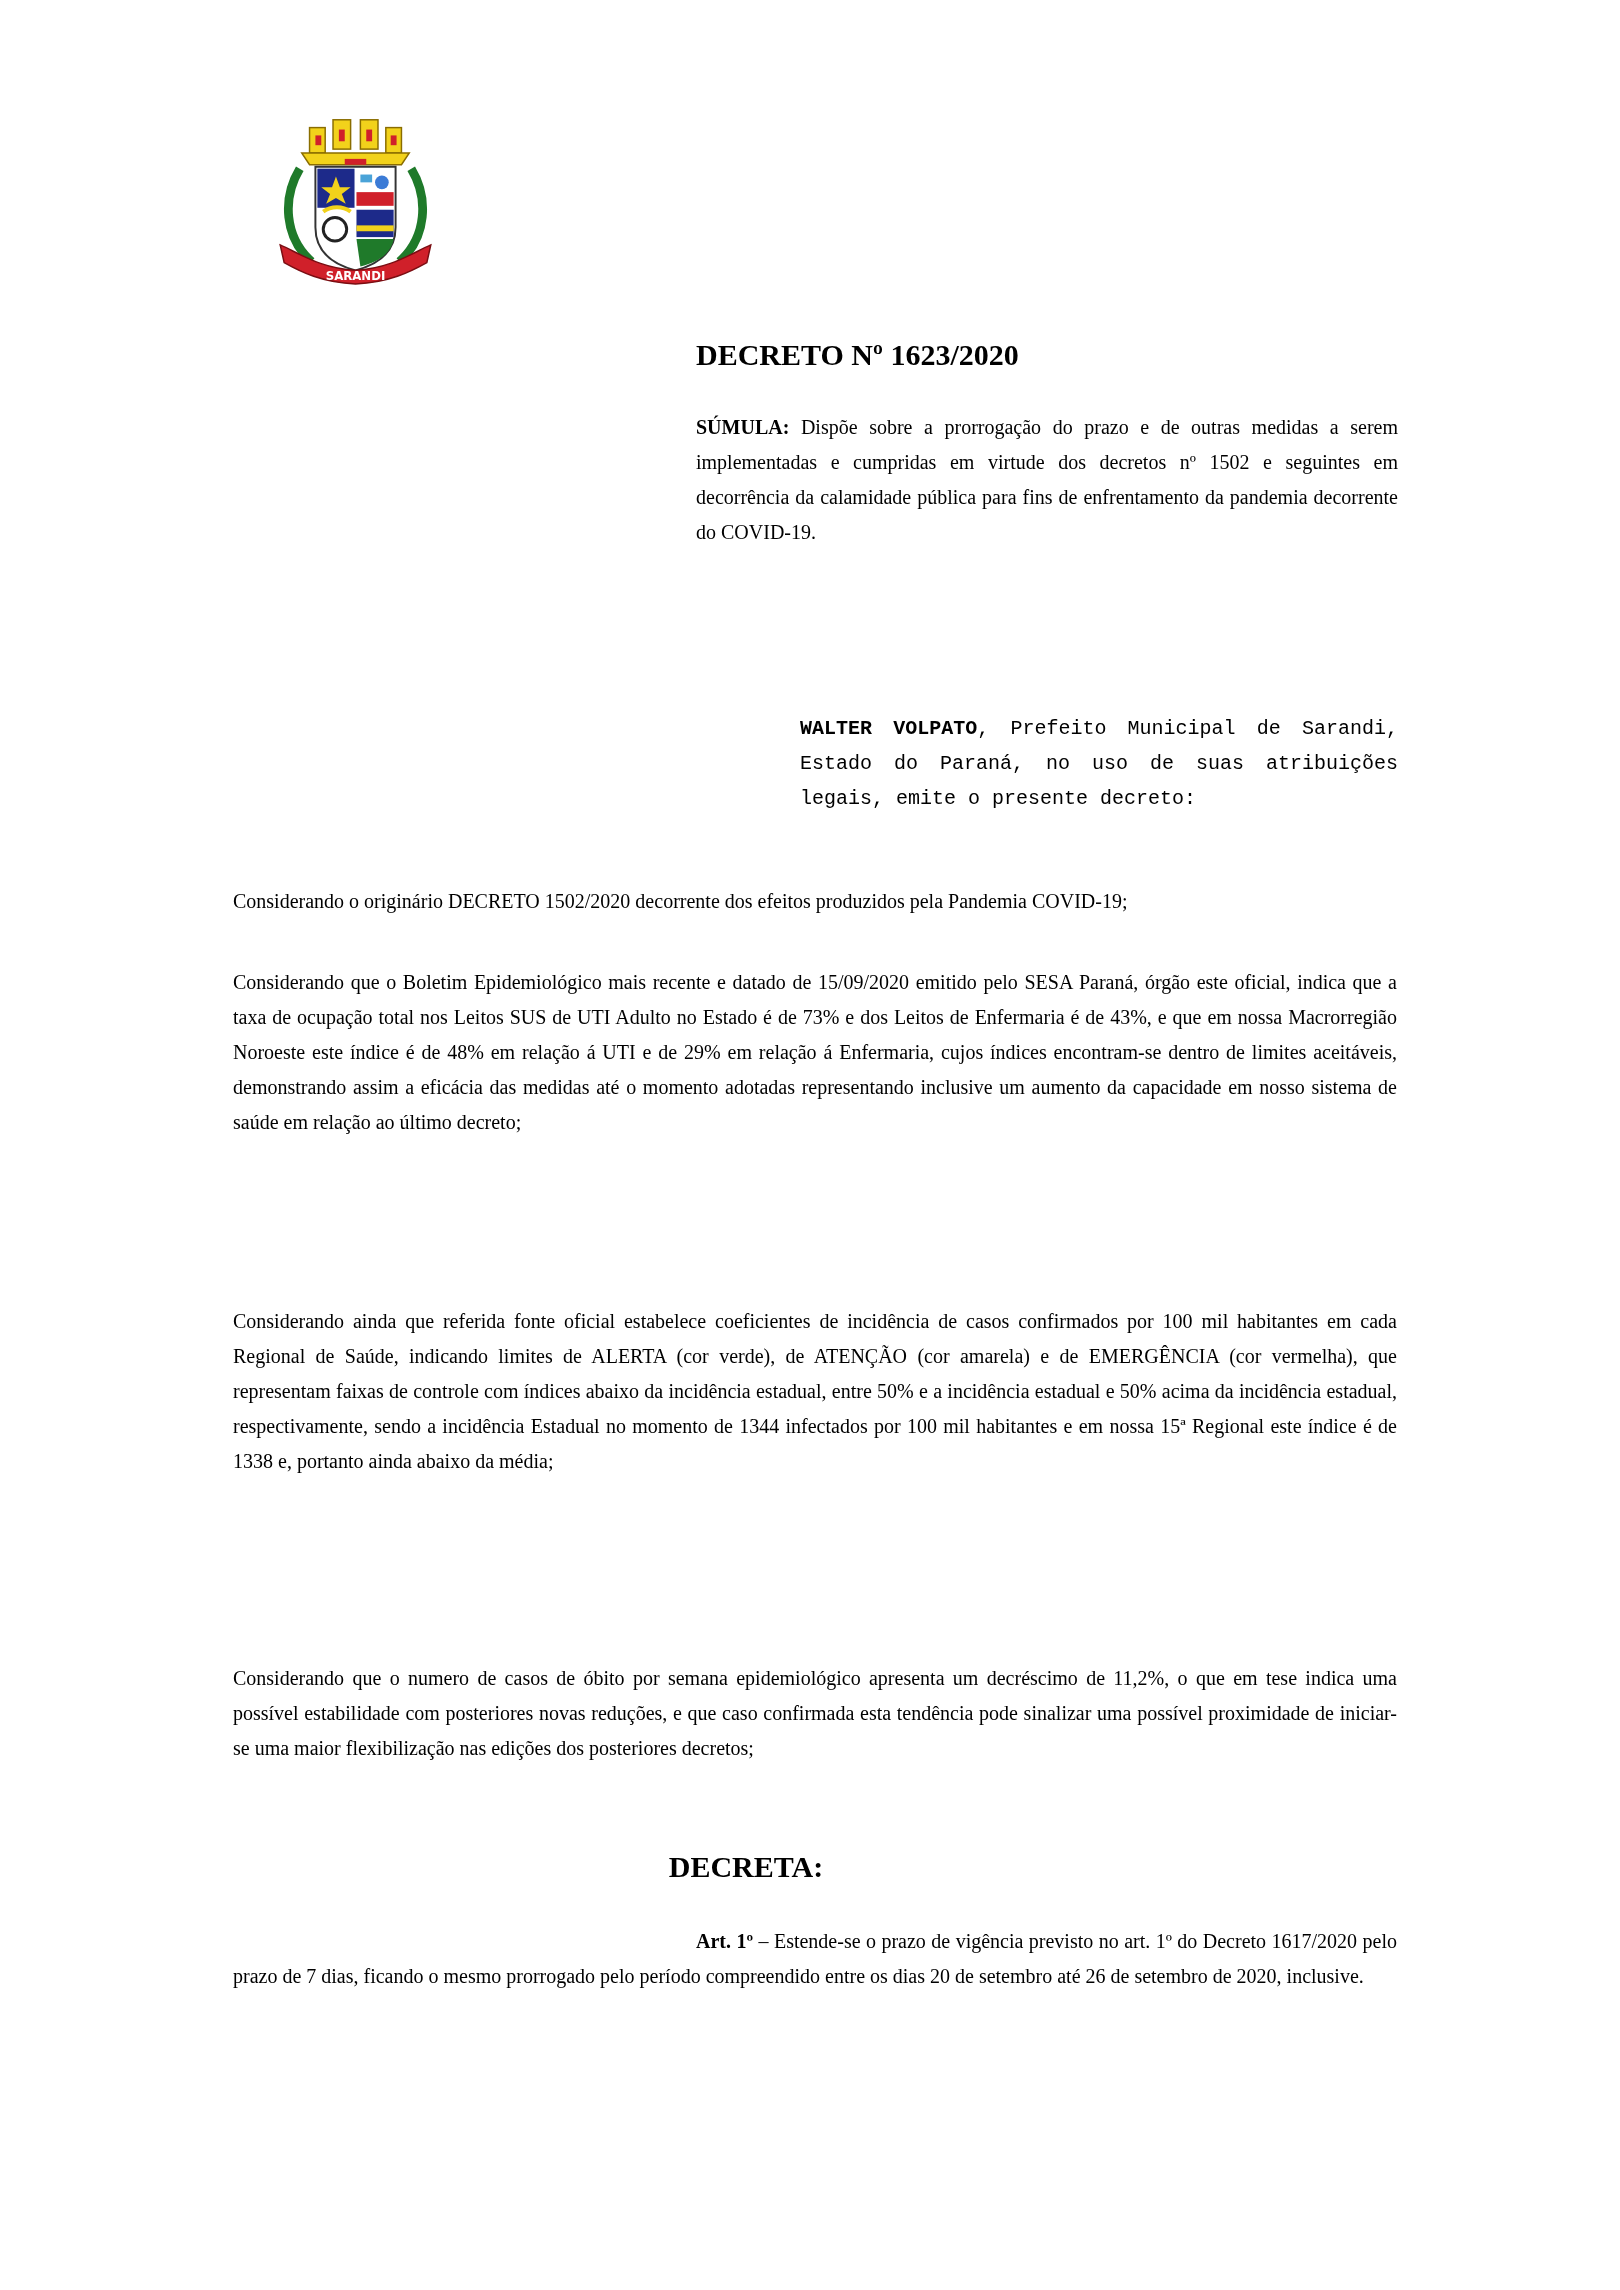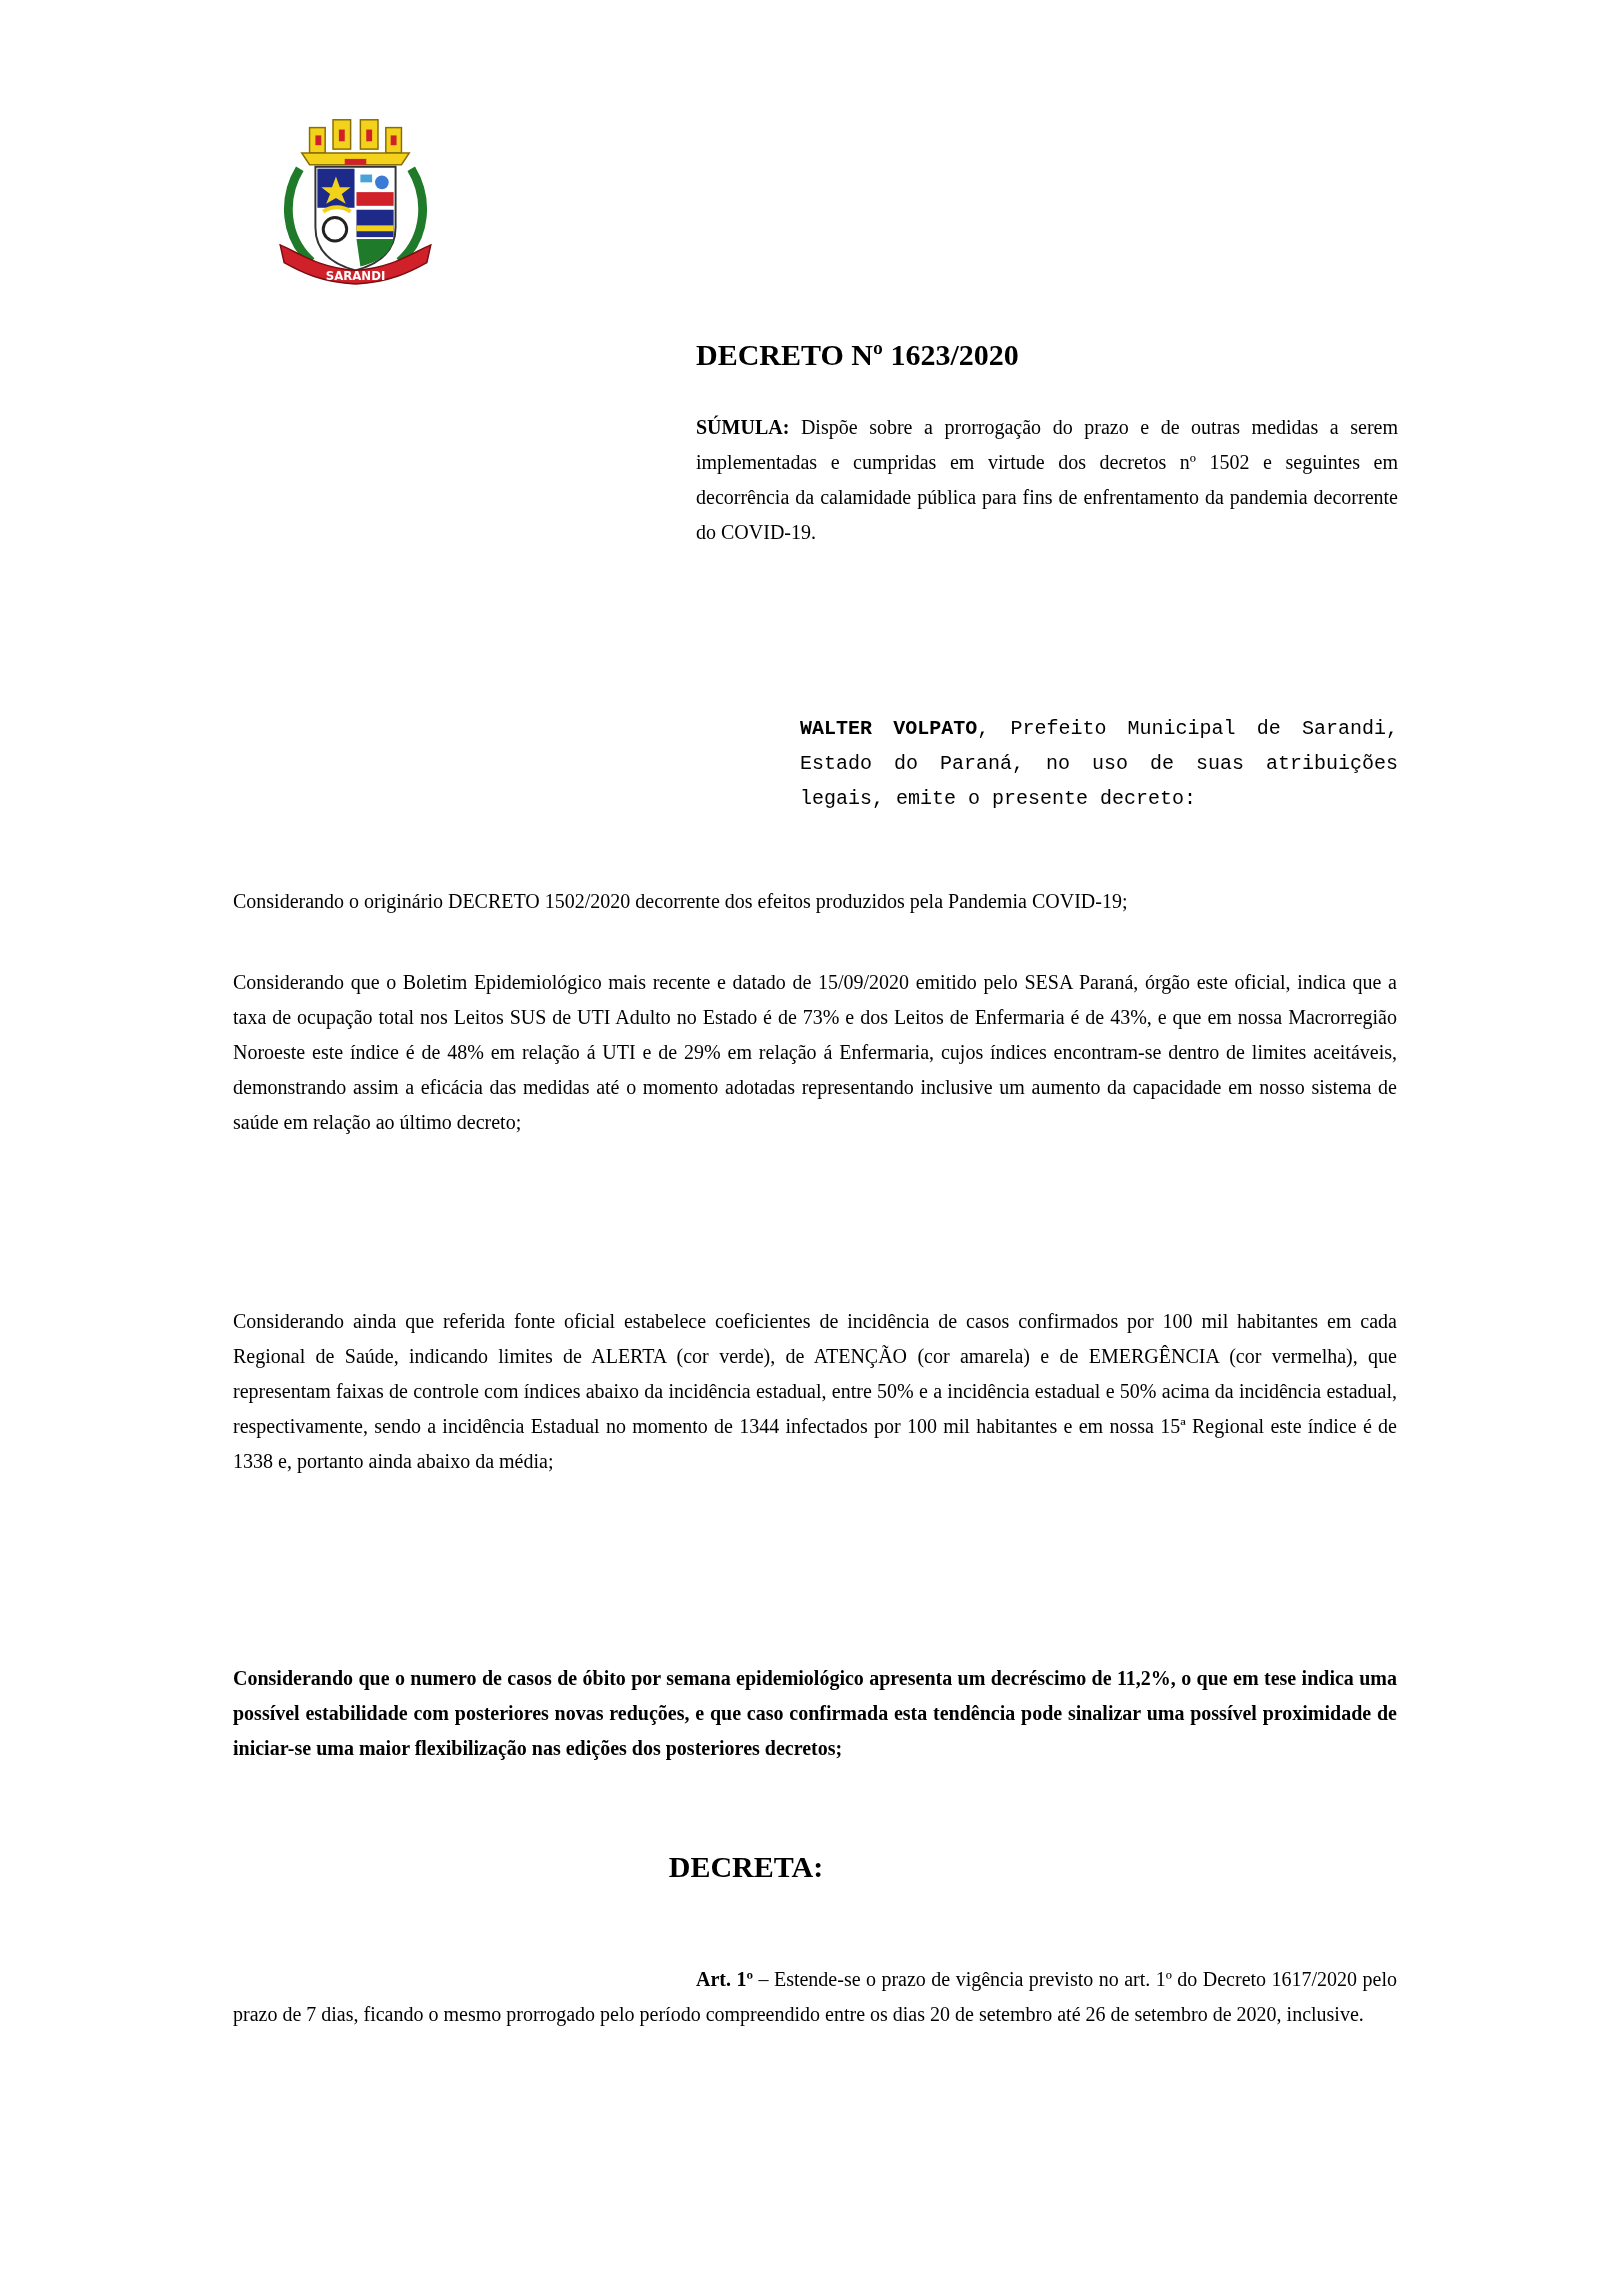--- a/index.html
+++ b/index.html
@@ -26,24 +26,24 @@
     
     .para { position: absolute; font-size: 20px; line-height: 35px; text-align: justify; }
     .para p { margin: 0; }
     .decree-title { position: absolute; left: 696px; top: 338px; font-size: 30px; font-weight: bold; }
     .sumula { left: 696px; top: 410px; width: 702px; }
     .preamble { left: 800px; top: 711px; width: 598px; font-family: Liberation Mono, monospace; }
     .considering { left: 233px; width: 1164px; }
     .c1 { top: 864px; margin-top: 20px; }
     .c2 { top: 965px; }
     .c3 { top: 1280px; margin-top: 24px; }
-    .c4 { top: 1661px; font-weight: bold; }
+    .c4 { top: 1661px; }
     .decreta { position: absolute; left: 0; width: 1492px; top: 1850px; text-align: center;
                font-size: 30px; font-weight: bold; }
-    .art1 { left: 233px; top: 1924px; width: 1164px; margin-top: 38px; }
+    .art1 { left: 233px; top: 1924px; width: 1164px; }
     .art1 .indent { display: inline-block; width: 463px; }
     b { font-weight: bold; }
   </style>
 </head>
 <body>
 
 <div class="header">
   <svg class="coat" viewBox="0 0 170 180">
 
     <g>

